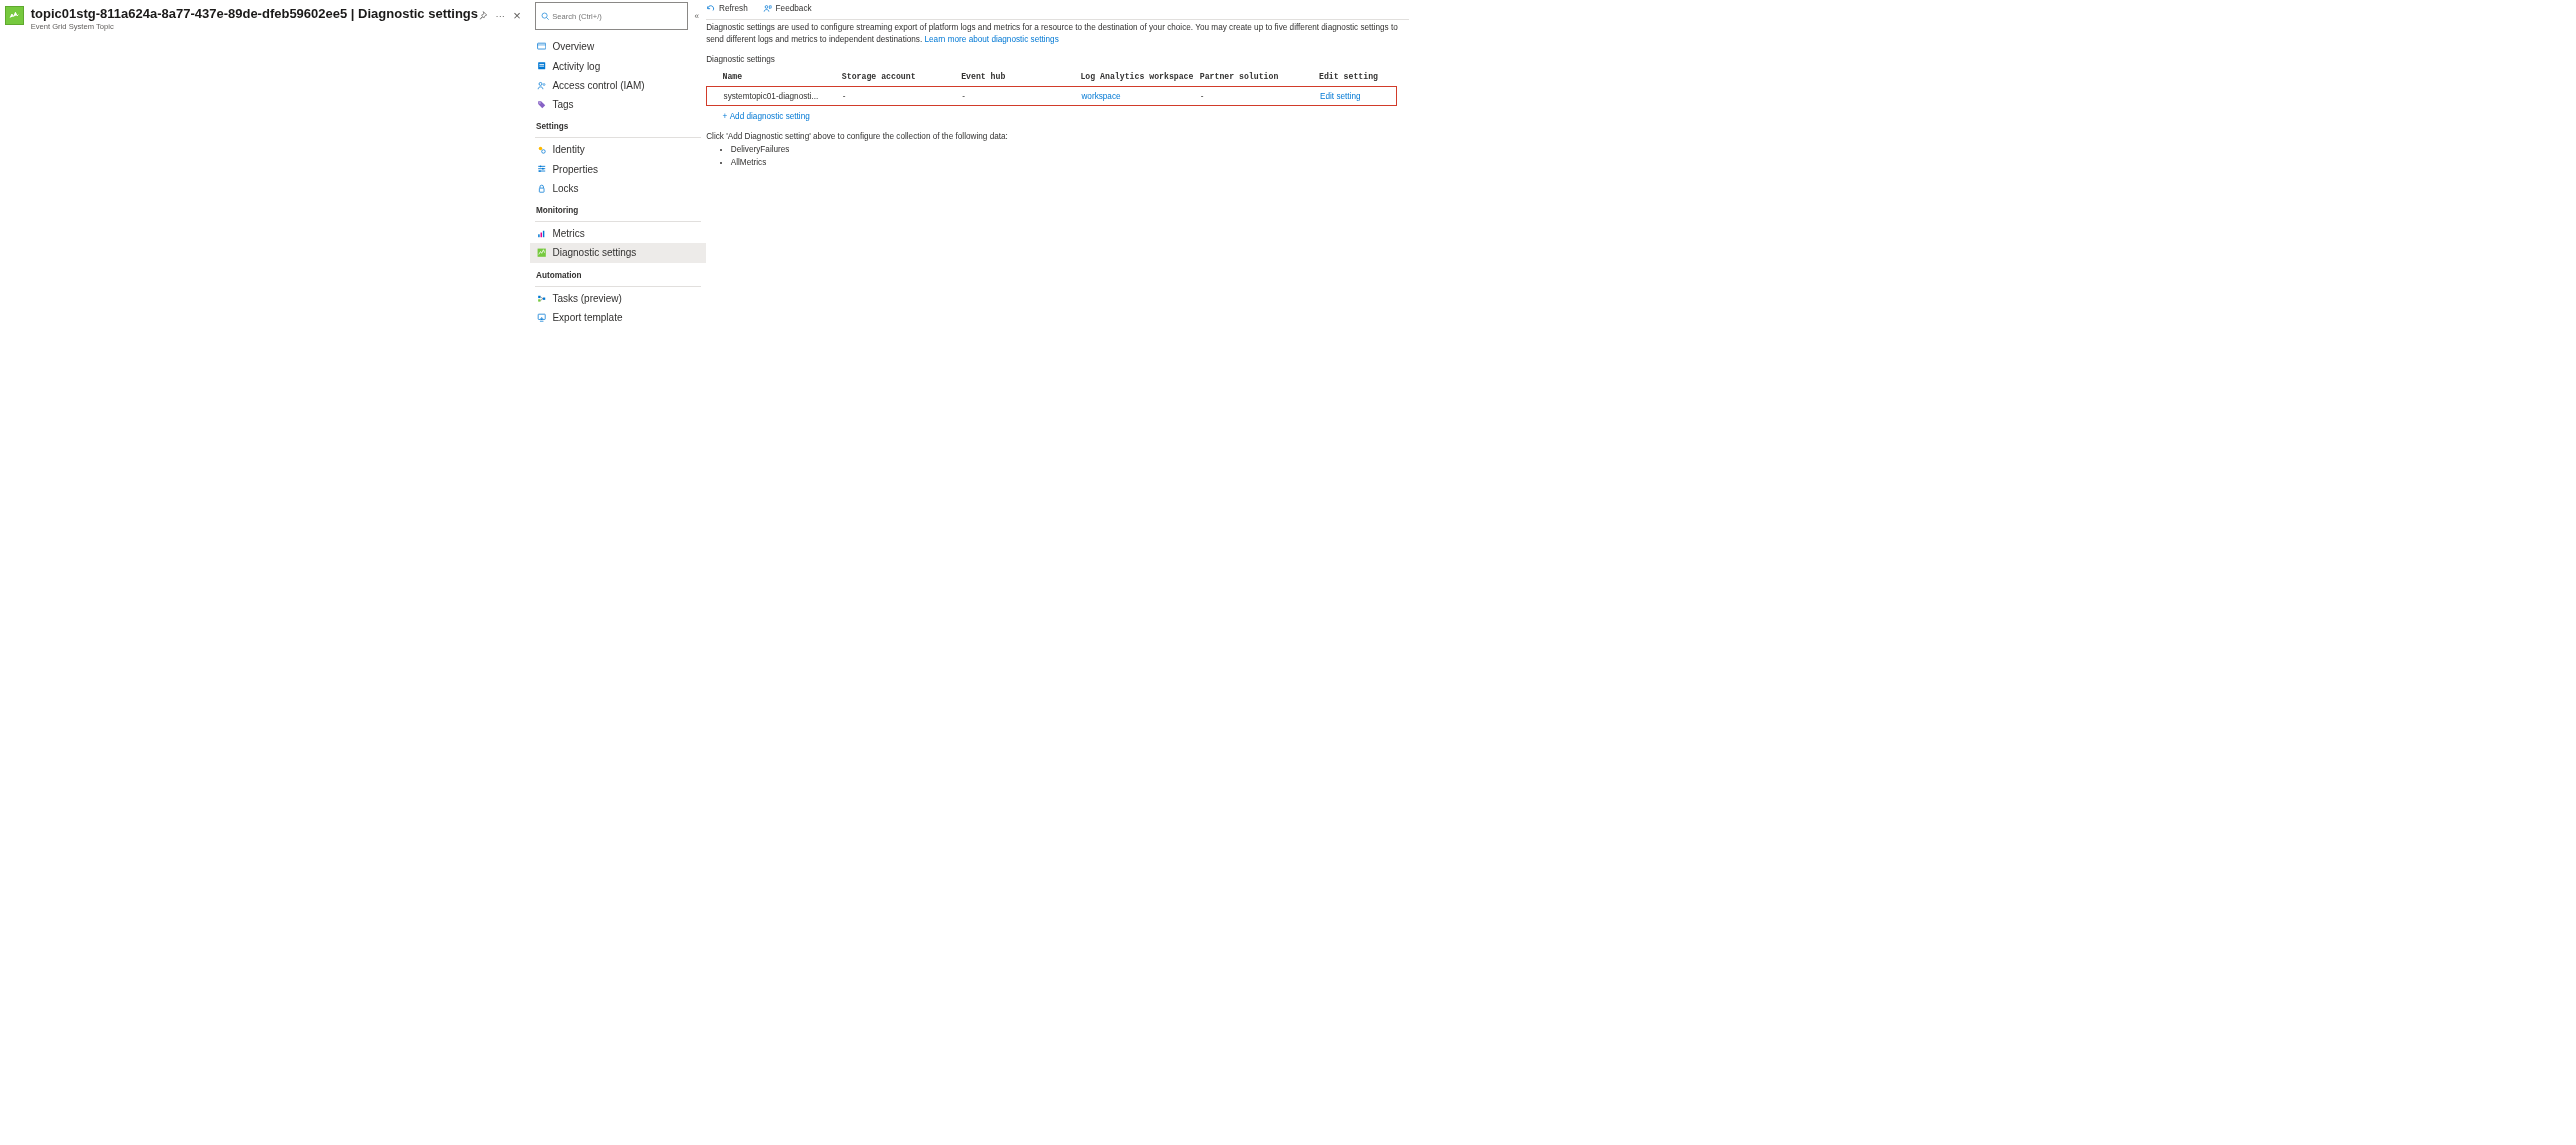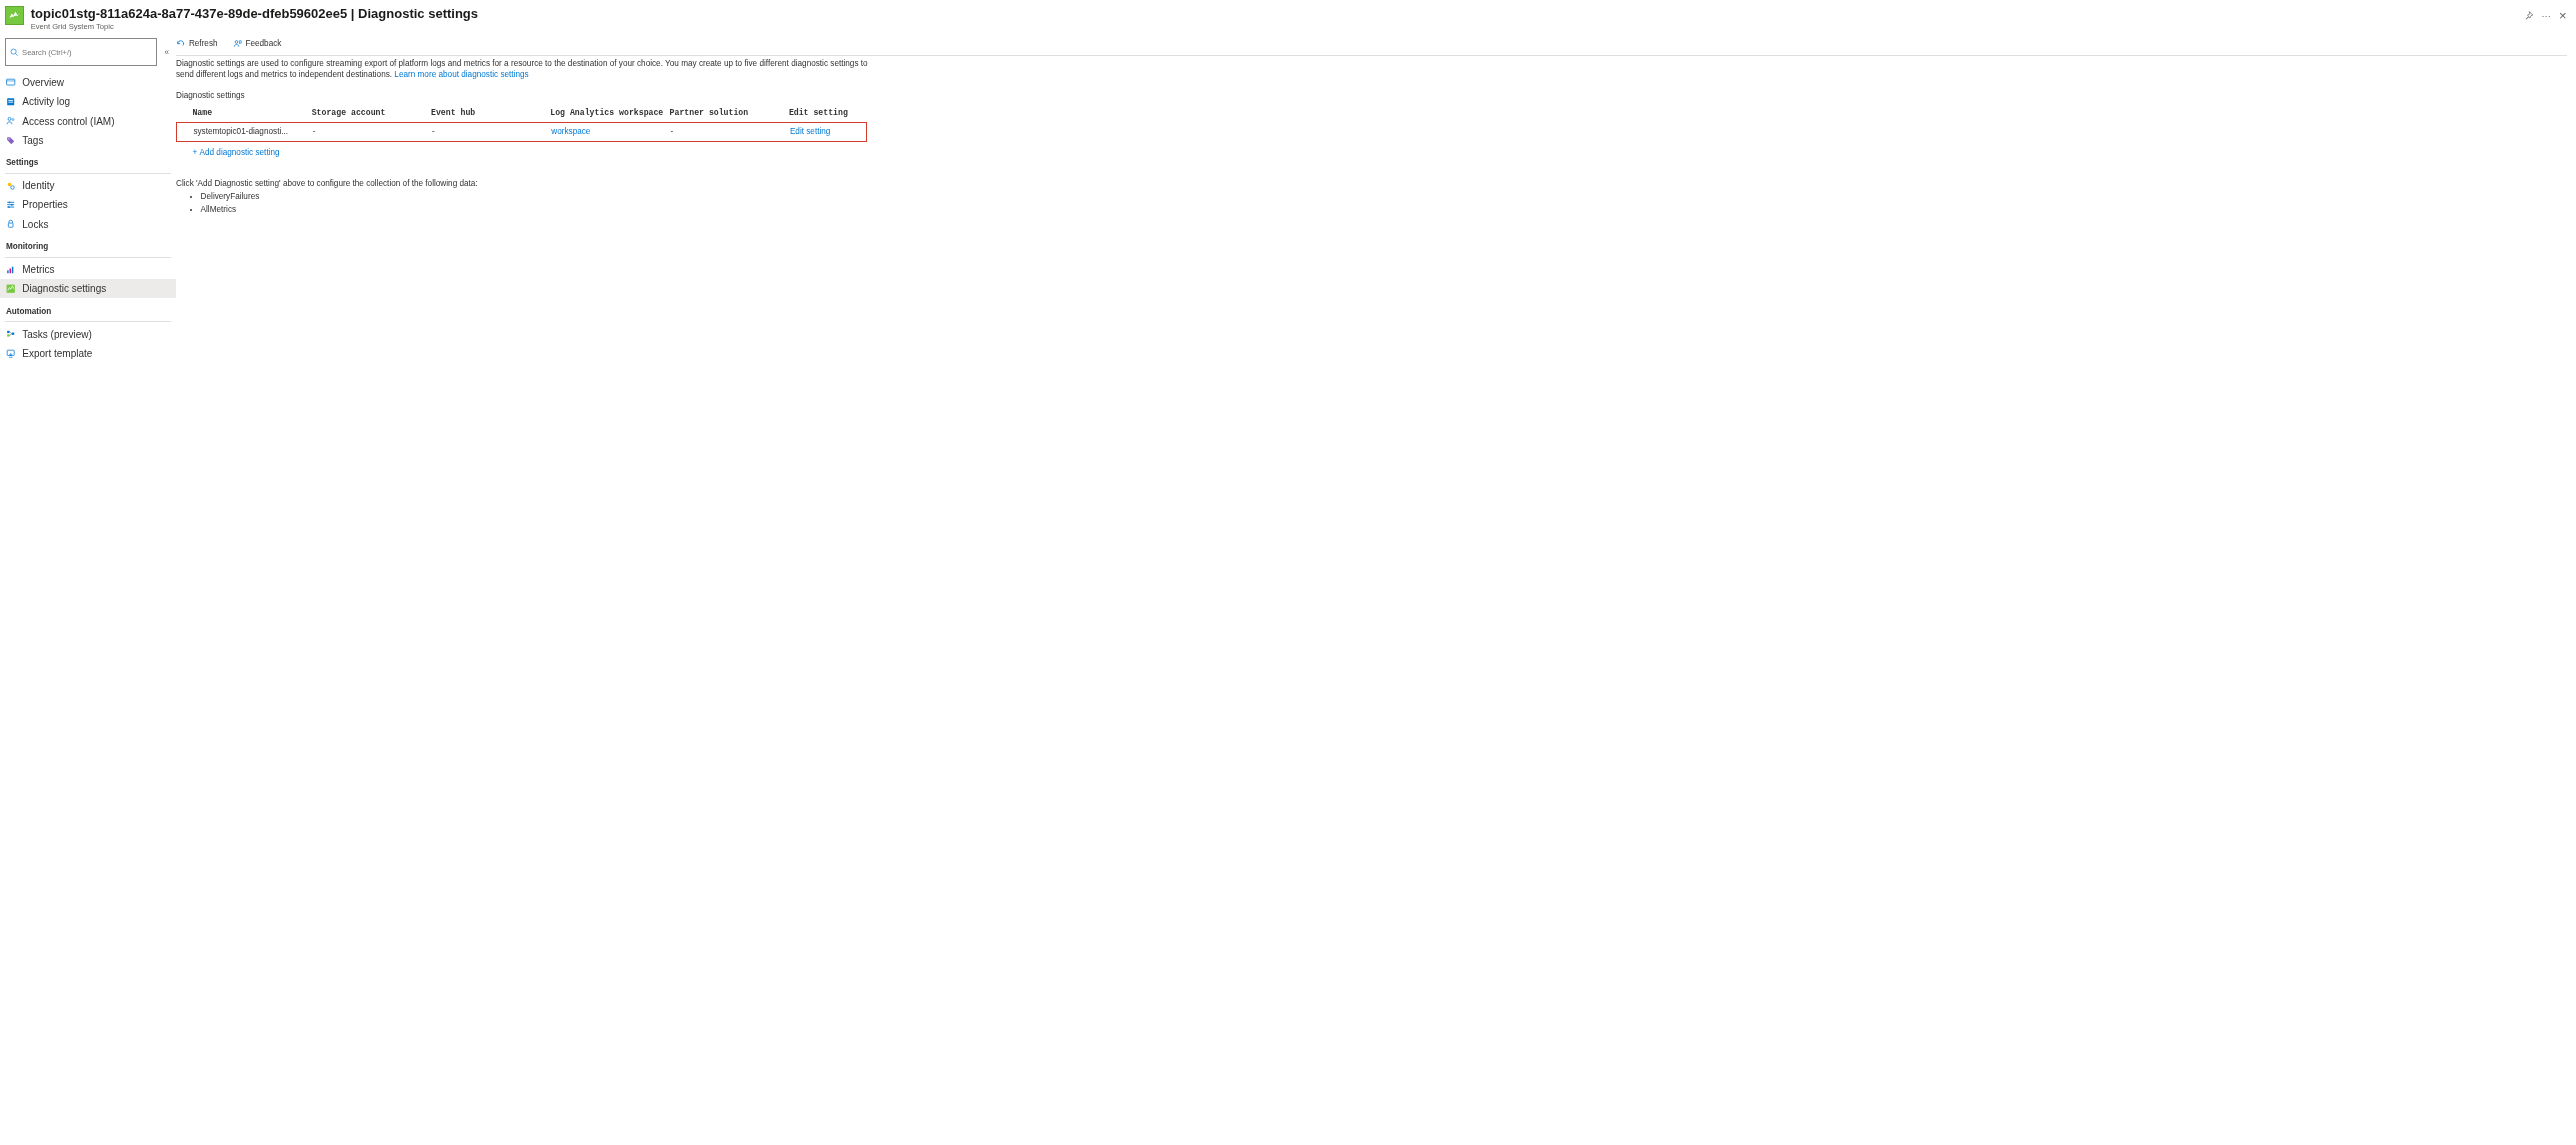--- a/index.html
+++ b/index.html
@@ -4,21 +4,21 @@
 <style>
   * { box-sizing: border-box; margin: 0; padding: 0; }
   body {
     font-family: "Segoe UI", -apple-system, BlinkMacSystemFont, sans-serif;
     font-size: 8.2px;
     color: #323130;
     background: #ffffff;
   }
   .page {
     display: flex;
-    flex-direction: column;
+    flex-direction: row;
     width: 100%;
   }
   
   .header {
     display: flex;
     align-items: flex-start;
     padding: 5.9px 9.4px 4.7px 4.7px;
   }
   .header-icon {
     width: 19px;
@@ -162,21 +162,21 @@
   .ds-row-hl {
     border: 1.2px solid #d13b2a;
   }
   .ds-row { color:#323130; }
   .ds-row .link, .ds-add .link { color:#0078d4; cursor:pointer;}
   .ds-add {
     padding-top:5.9px; padding-bottom:5.9px;
   }
   .ds-add .plus { color:#0078d4; margin-right:2.3px;}
   .hint {
-    font-size:8.2px; color:#323130; margin-top:16px; margin-bottom:3.5px;
+    font-size:8.2px; color:#323130; margin-top:5px; margin-bottom:3.5px;
   }
   .bullets { padding-left: 24.6px; }
   .bullets li { font-size:8.2px; line-height:1.5; }
   svg { display:block; }
 </style>
 </head>
 <body>
 
 <div class="page">
 

